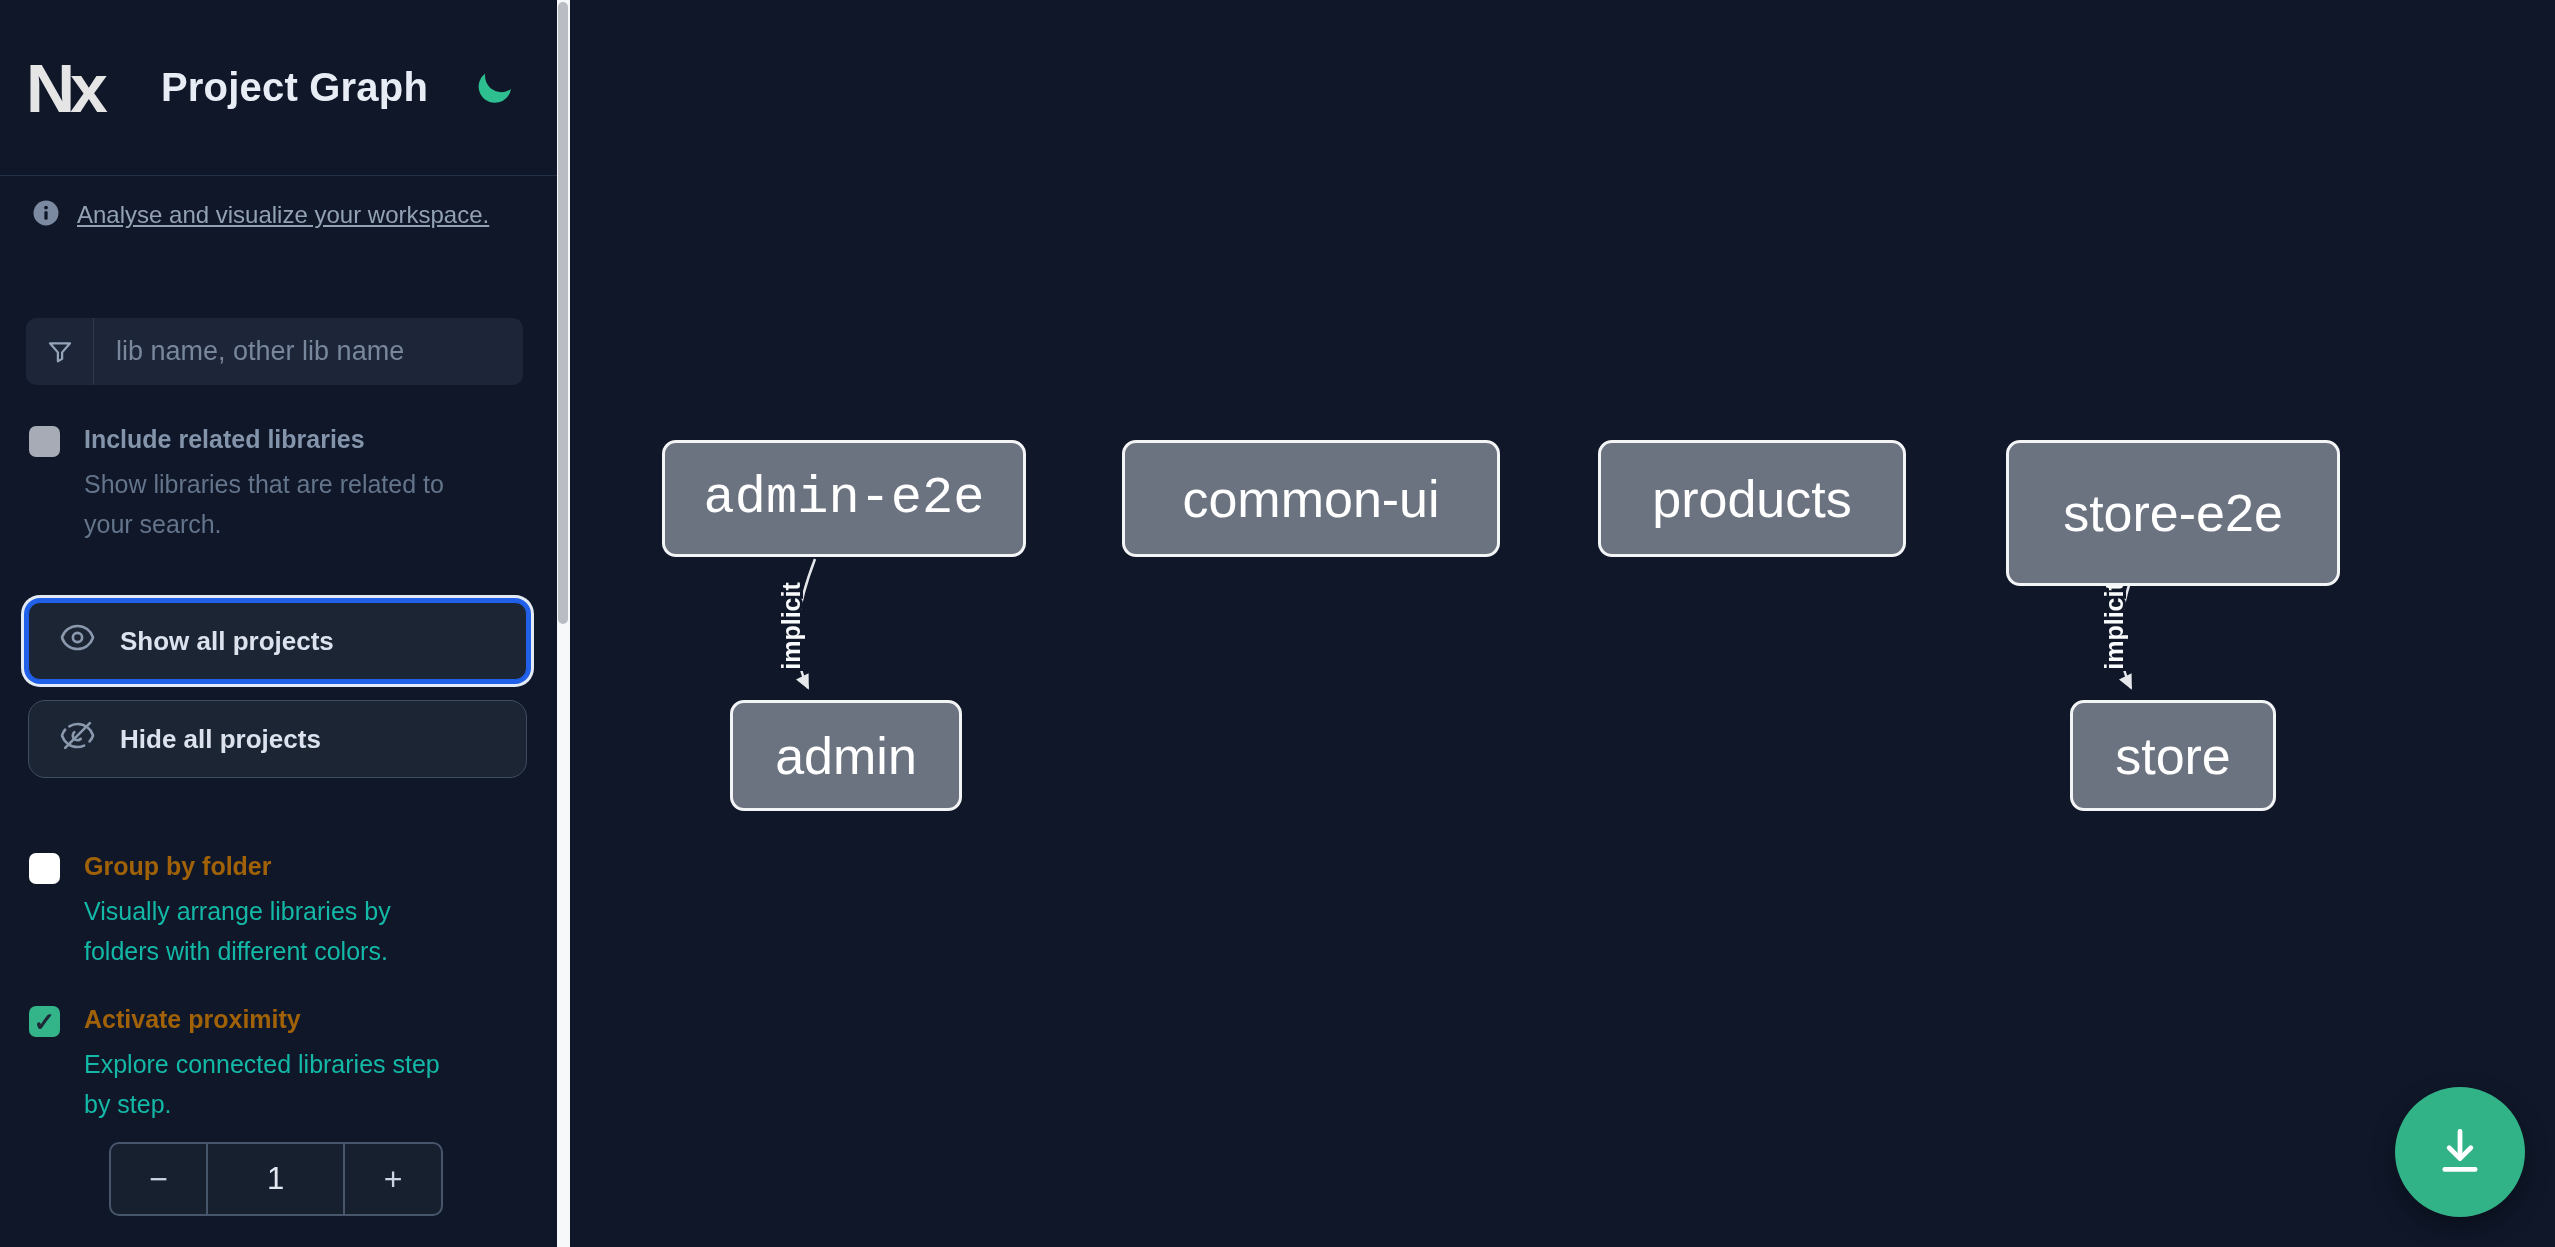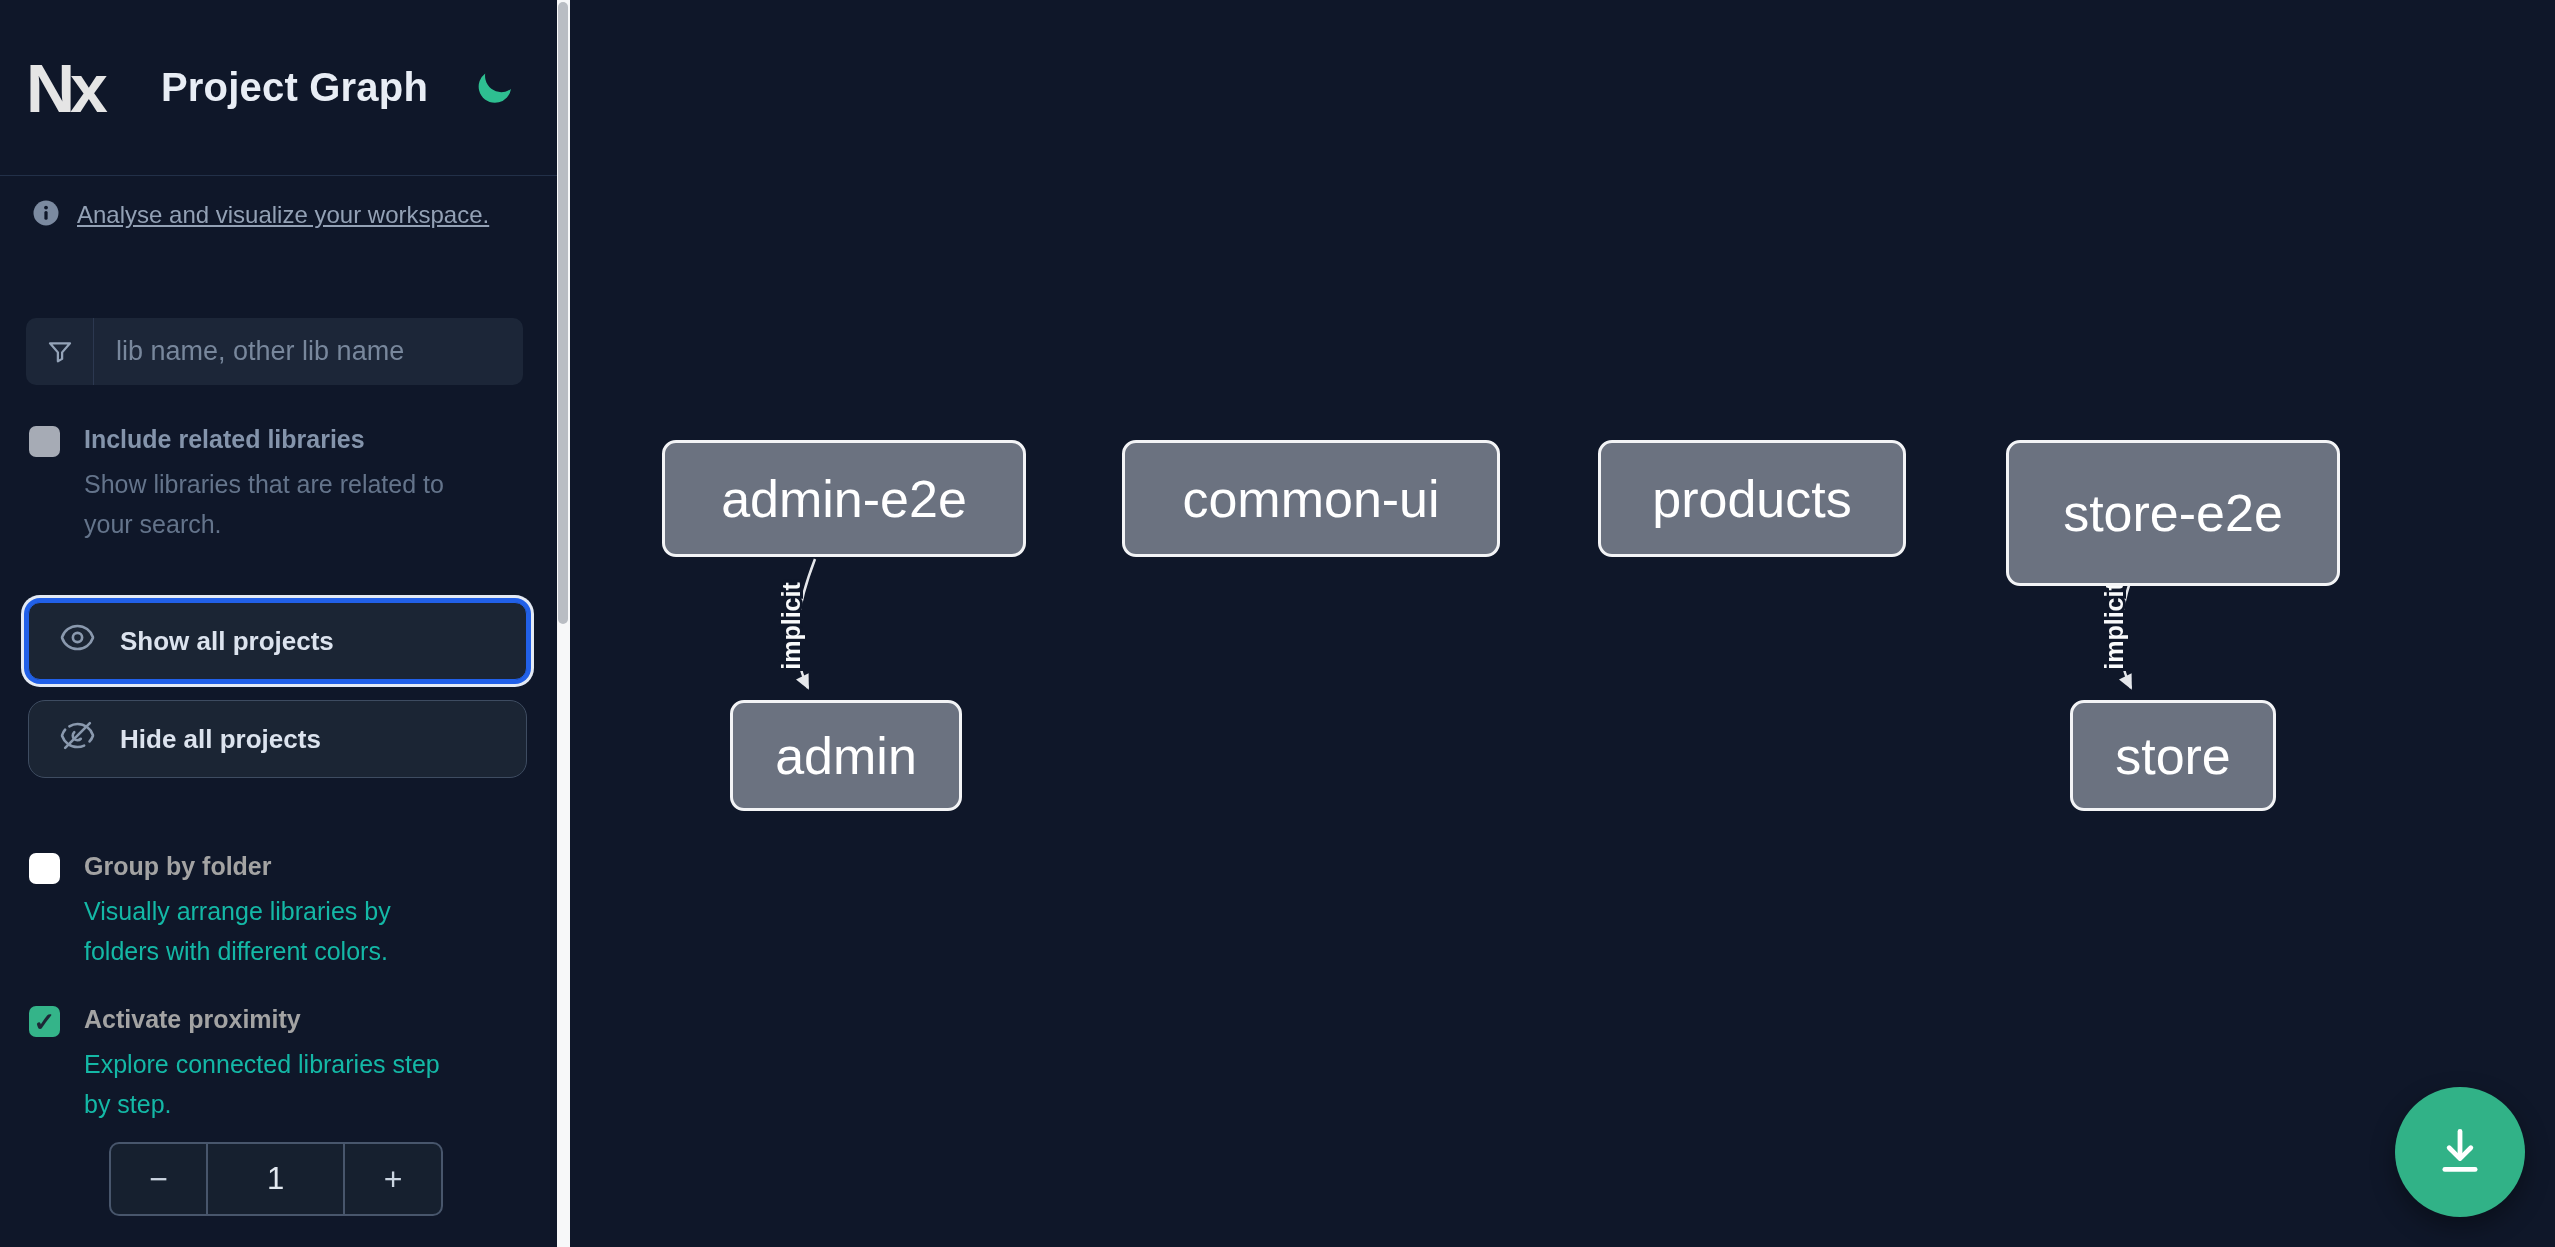--- a/index.html
+++ b/index.html
@@ -32,21 +32,21 @@
                       font-family:"Liberation Sans", sans-serif; }
   .filter-box input::placeholder { color:#78879c; }
 
   .opt-row { position:absolute; left:29px; right:30px; }
   .opt-box { position:absolute; left:0; top:2px; width:31px; height:31px; border-radius:7px; }
   .opt-box.unchecked { background:#ffffff; }
   .opt-box.disabled { background:#a6abb5; }
   .opt-box.checked { background:#34b489; display:flex; align-items:center; justify-content:center;
                      color:#1d2736; font-size:26px; font-weight:800; line-height:1; }
   .opt-body { margin-left:55px; }
-  .opt-label { font-size:25px; font-weight:700; color:#a3a3a3; line-height:1.2; }
+  .opt-label { font-size:25px; font-weight:700; color:#a16207; line-height:1.2; }
   .opt-label.muted { color:#8494ab; }
   .opt-desc { margin-top:11px; font-size:25px; color:#64748b; line-height:1.58; white-space:pre-line; }
   .opt-desc.softer { color:#14b8a6; }
 
   .sb-btn { position:absolute; left:28px; width:499px; height:78px; background:#1b2534;
             border:1px solid #3e4c61; border-radius:12px; display:flex; align-items:center;
             padding-left:30px; gap:24px; cursor:pointer;
             color:#dce3ee; font-size:26px; font-weight:600;
             font-family:"Liberation Sans", sans-serif; }
   .sb-btn svg { width:37px; height:37px; flex:0 0 auto; }
@@ -186,21 +186,21 @@
         <marker id="arrow" markerUnits="userSpaceOnUse" markerWidth="22" markerHeight="22" refX="15" refY="10" orient="auto">
           <path d="M2 3 L17 10 L2 17 Z" fill="#e5e7eb"></path>
         </marker>
       </defs>
       <path d="M 245 559 C 230 598, 217 645, 238 688" fill="none" stroke="#e5e7eb" stroke-width="2.5" marker-end="url(#arrow)"></path>
       <path d="M 1568 559 C 1553 598, 1540 645, 1561 688" fill="none" stroke="#e5e7eb" stroke-width="2.5" marker-end="url(#arrow)"></path>
       <text class="edge-label" x="223" y="626" text-anchor="middle" dominant-baseline="middle" transform="rotate(-90 223 626)">implicit</text>
       <text class="edge-label" x="1546" y="626" text-anchor="middle" dominant-baseline="middle" transform="rotate(-90 1546 626)">implicit</text>
     </svg>
 
-    <div class="graph-node" style="left:92px;  top:440px; width:364px; height:117px;">admin-e2e</div>
+    <div class="graph-node" style="left:92px;  top:440px; width:364px; height:117px;font-family:Liberation Mono, monospace;">admin-e2e</div>
     <div class="graph-node" style="left:552px; top:440px; width:378px; height:117px;">common-ui</div>
     <div class="graph-node" style="left:1028px;top:440px; width:308px; height:117px;">products</div>
     <div class="graph-node" style="left:1436px;top:440px; width:334px; height:146px;">store-e2e</div>
     <div class="graph-node" style="left:160px; top:700px; width:232px; height:111px;">admin</div>
     <div class="graph-node" style="left:1500px;top:700px; width:206px; height:111px;">store</div>
 
     <button class="fab">
       <span>
         <svg viewBox="0 0 24 24" fill="none" stroke="#ffffff" stroke-width="2.2" stroke-linecap="round" stroke-linejoin="round">
           <path d="M12 3v11"></path>

